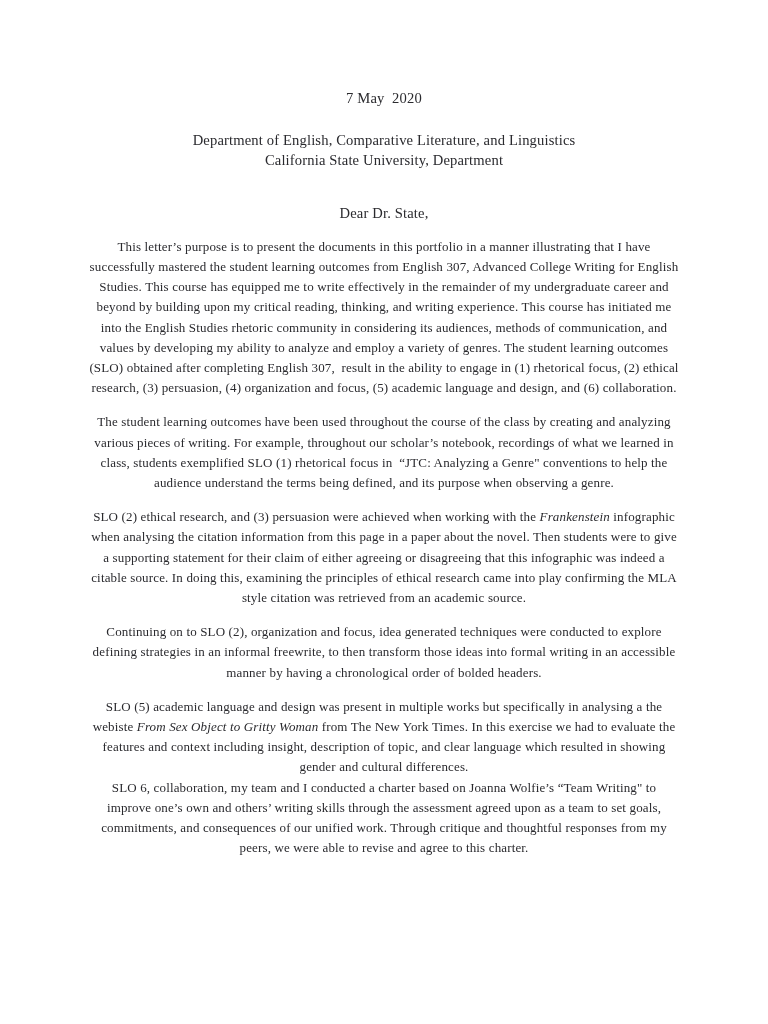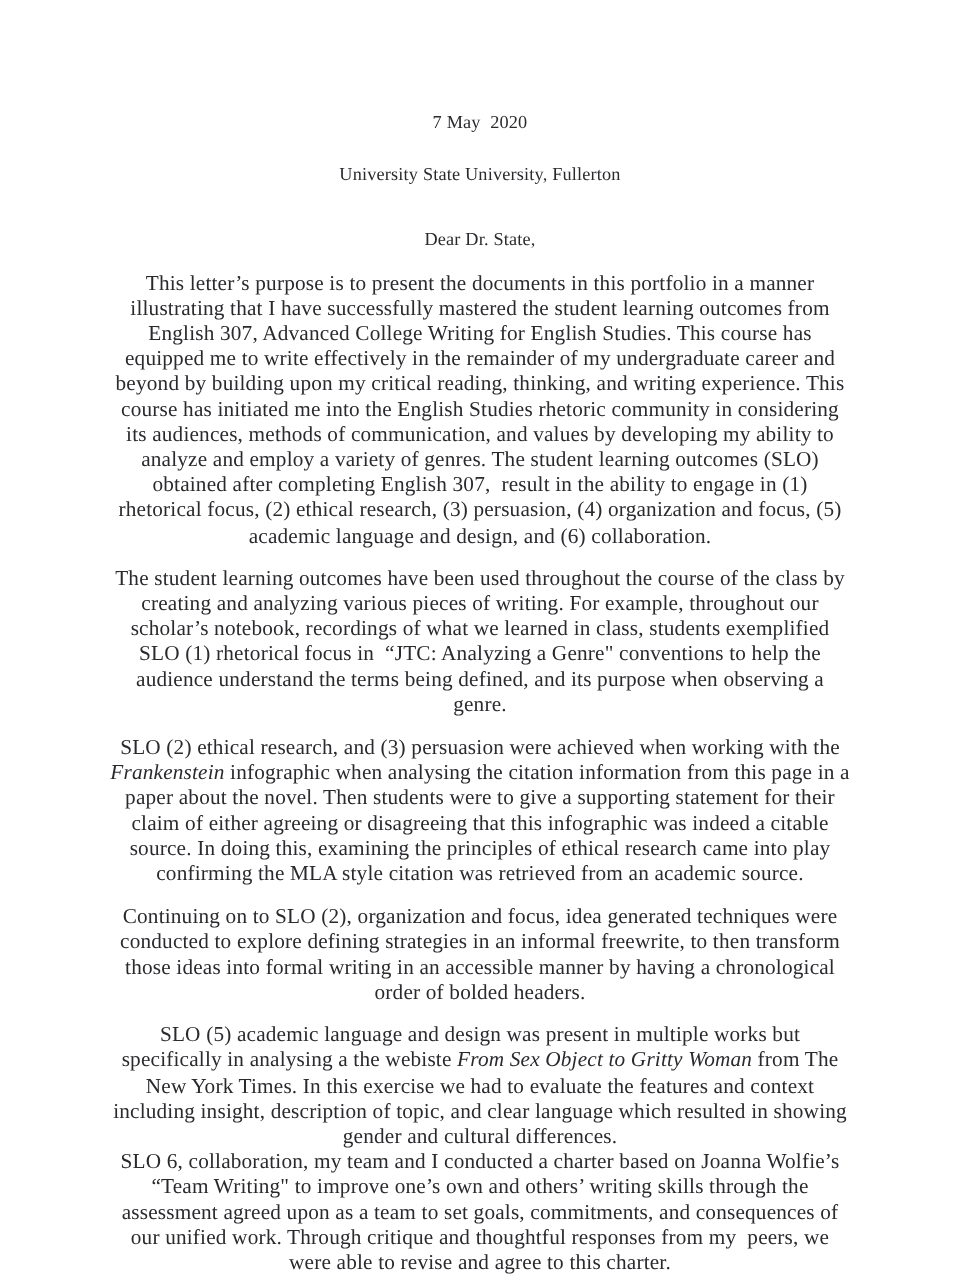--- a/index.html
+++ b/index.html
@@ -45,42 +45,43 @@
     line-height: 20.2px;
     white-space: pre-wrap;
   }
   .salutation {
     margin: 0 0 14px 0;
     font-size: 14.6px;
     line-height: 20.2px;
   }
   .para {
     margin: 0 0 14px 0;
-    font-size: 17px;
+    font-size: 13px;
     line-height: 20.2px;
     white-space: pre-wrap;
   }
   .para.tight {
     margin-bottom: 0;
   }
   .para em,
   .italic {
     font-style: italic;
   }
 </style>
 </head>
 <body>
 
 <div class="page">
   <div class="letter-body">
 
     <p class="date-line">7 May  2020</p>
 
     <div class="address-block">
-      <p class="address-line">University State University, Fullerton</p>
+      <p class="address-line">Department of English, Comparative Literature, and Linguistics</p>
+      <p class="address-line">California State University, Department</p>
     </div>
 
     <p class="salutation">Dear Dr. State,</p>
 
     <p class="para">This letter’s purpose is to present the documents in this portfolio in a manner illustrating that I have successfully mastered the student learning outcomes from English 307, Advanced College Writing for English Studies. This course has equipped me to write effectively in the remainder of my undergraduate career and beyond by building upon my critical reading, thinking, and writing experience. This course has initiated me into the English Studies rhetoric community in considering its audiences, methods of communication, and values by developing my ability to analyze and employ a variety of genres. The student learning outcomes (SLO) obtained after completing English 307,  result in the ability to engage in (1) rhetorical focus, (2) ethical research, (3) persuasion, (4) organization and focus, (5) academic language and design, and (6) collaboration.</p>
 
     <p class="para">The student learning outcomes have been used throughout the course of the class by creating and analyzing various pieces of writing. For example, throughout our scholar’s notebook, recordings of what we learned in class, students exemplified SLO (1) rhetorical focus in  “JTC: Analyzing a Genre" conventions to help the audience understand the terms being defined, and its purpose when observing a genre.</p>
 
     <p class="para"><span>SLO (2) ethical research, and (3) persuasion were achieved when working with the </span><em class="italic">Frankenstein</em><span> infographic when analysing the citation information from this page in a paper about the novel. Then students were to give a supporting statement for their claim of either agreeing or disagreeing that this infographic was indeed a citable source. In doing this, examining the principles of ethical research came into play confirming the MLA style citation was retrieved from an academic source.</span></p>
 

